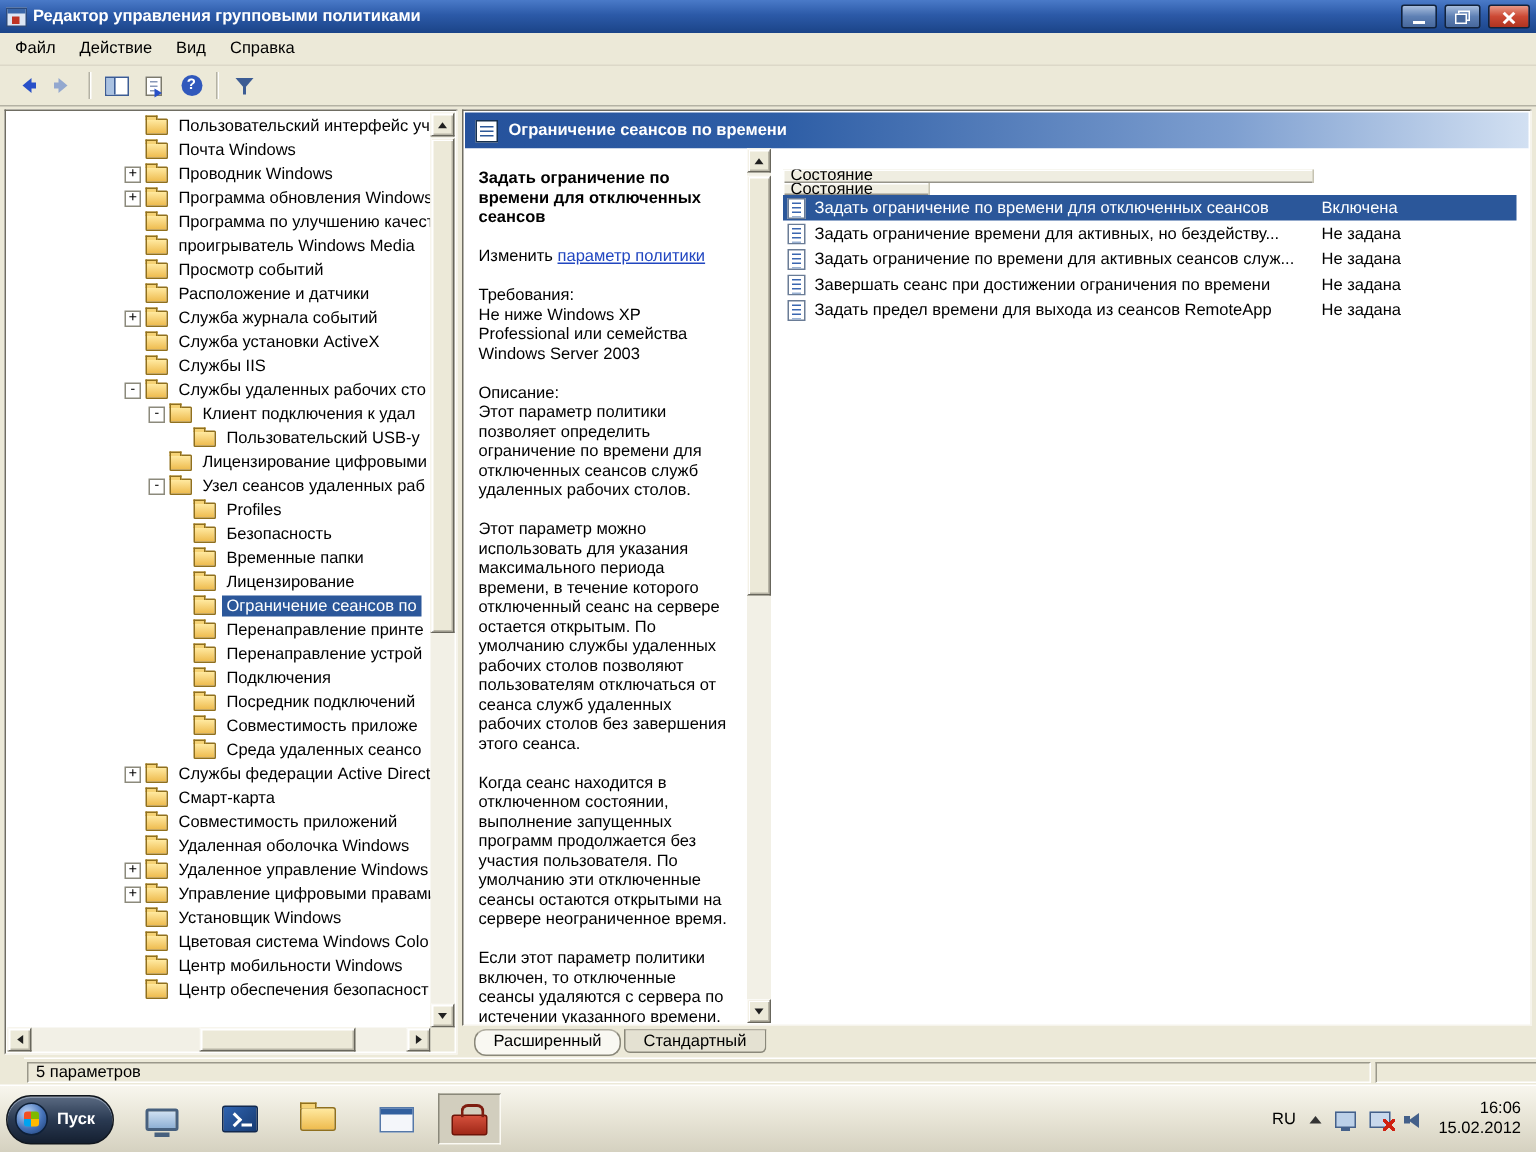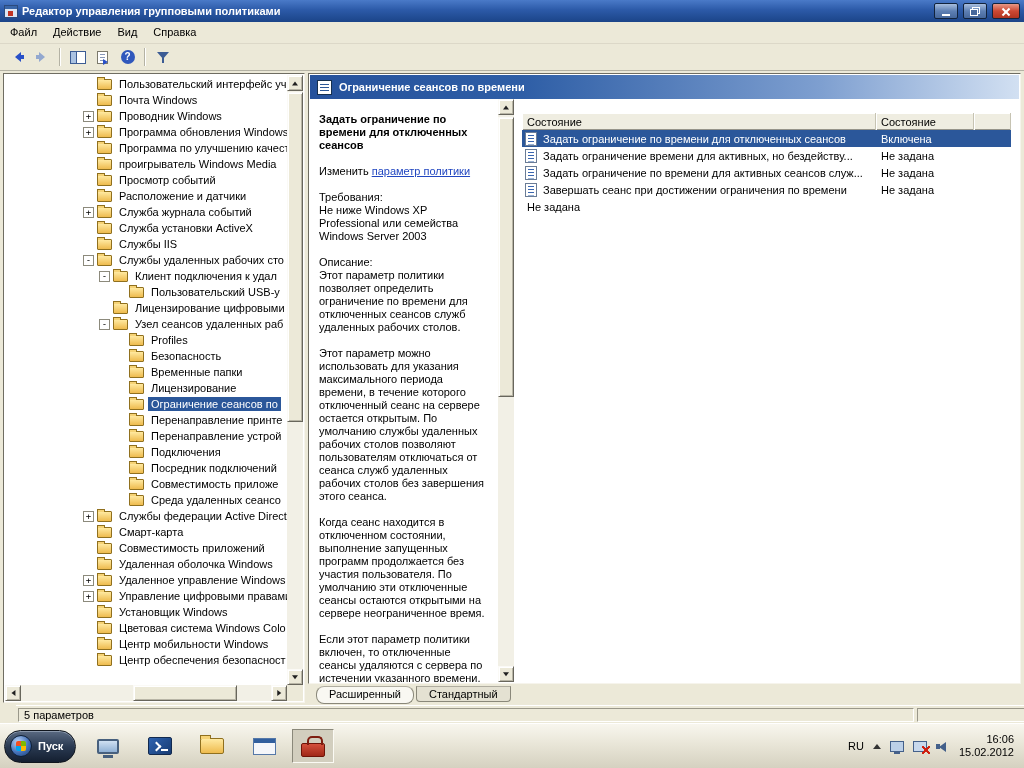--- a/index.html
+++ b/index.html
@@ -77,21 +77,21 @@
 .hdr-icon{width:15px;height:15px;background:#fff;border:1px solid #16304f;position:relative;flex:none;}
 .hdr-icon::before{content:"";position:absolute;left:2px;top:3px;right:2px;height:1px;background:#2d5898;box-shadow:0 3px 0 #2d5898,0 6px 0 #2d5898;}
 .desc{position:absolute;left:1px;top:25px;width:204px;bottom:1px;background:#fff;}
 .desc-inner{position:absolute;left:0;top:0;right:16px;bottom:0;padding:14px 8px 0 9px;overflow:hidden;line-height:13px;}
 .desc-title{font-weight:bold;}
 .linkline{margin-top:13px;}
 .plink{color:#2146c0;text-decoration:underline;cursor:pointer;}
 .para{margin-top:13px;} .para0{margin-top:0;}
 .desc-sb{position:absolute;top:0;right:0;bottom:0;width:16px;background:#f2f0e6;}
 .list{position:absolute;left:205px;top:25px;right:1px;bottom:1px;background:#fff;padding:14px 8px 0 8px;overflow:hidden;}
-.lheader{display:flex;height:17px;}
+.lheader{display:flex;height:17px;flex-direction:column;}
 .lh{background:#efede1;border-right:1px solid #c6c3b2;box-shadow:inset 0 1px 0 #fff,inset 1px 0 0 #fff,inset 0 -1px 0 #96948a;display:flex;align-items:center;padding:0 5px;white-space:nowrap;overflow:hidden;}
 .lh1{width:354px;} .lh2{width:98px;} .lhf{flex:1;}
 .lrow{display:flex;height:17px;align-items:center;}
 .lrow.sel{background:#2b579a;color:#fff;}
 .c1{width:354px;display:flex;align-items:center;overflow:hidden;white-space:nowrap;}
 .c2{width:98px;padding-left:5px;white-space:nowrap;}
 .pol-icon{flex:none;width:12px;height:14px;border:1px solid #6a7c96;background:#fff;margin:0 6px 0 3px;position:relative;}
 .pol-icon::before{content:"";position:absolute;left:2px;top:2px;right:2px;height:1px;background:#3a66b0;box-shadow:0 3px 0 #3a66b0,0 6px 0 #3a66b0,0 9px 0 #9ab2d4;}
 
 
@@ -497,20 +497,24 @@
 
         <div class="lrow">
           <span class="c1">
             <span class="pol-icon"></span>
             <span>Завершать сеанс при достижении ограничения по времени</span>
           </span>
           <span class="c2">Не задана</span>
         </div>
 
         <div class="lrow">
+          <span class="c1">
+            <span class="pol-icon"></span>
+            <span>Задать предел времени для выхода из сеансов RemoteApp</span>
+          </span>
           <span class="c2">Не задана</span>
         </div>
 
     </div>
   </div>
 </div>
 
 <div class="tabstrip">
   <div class="tab active">Расширенный</div>
     <div class="tab">Стандартный</div>

